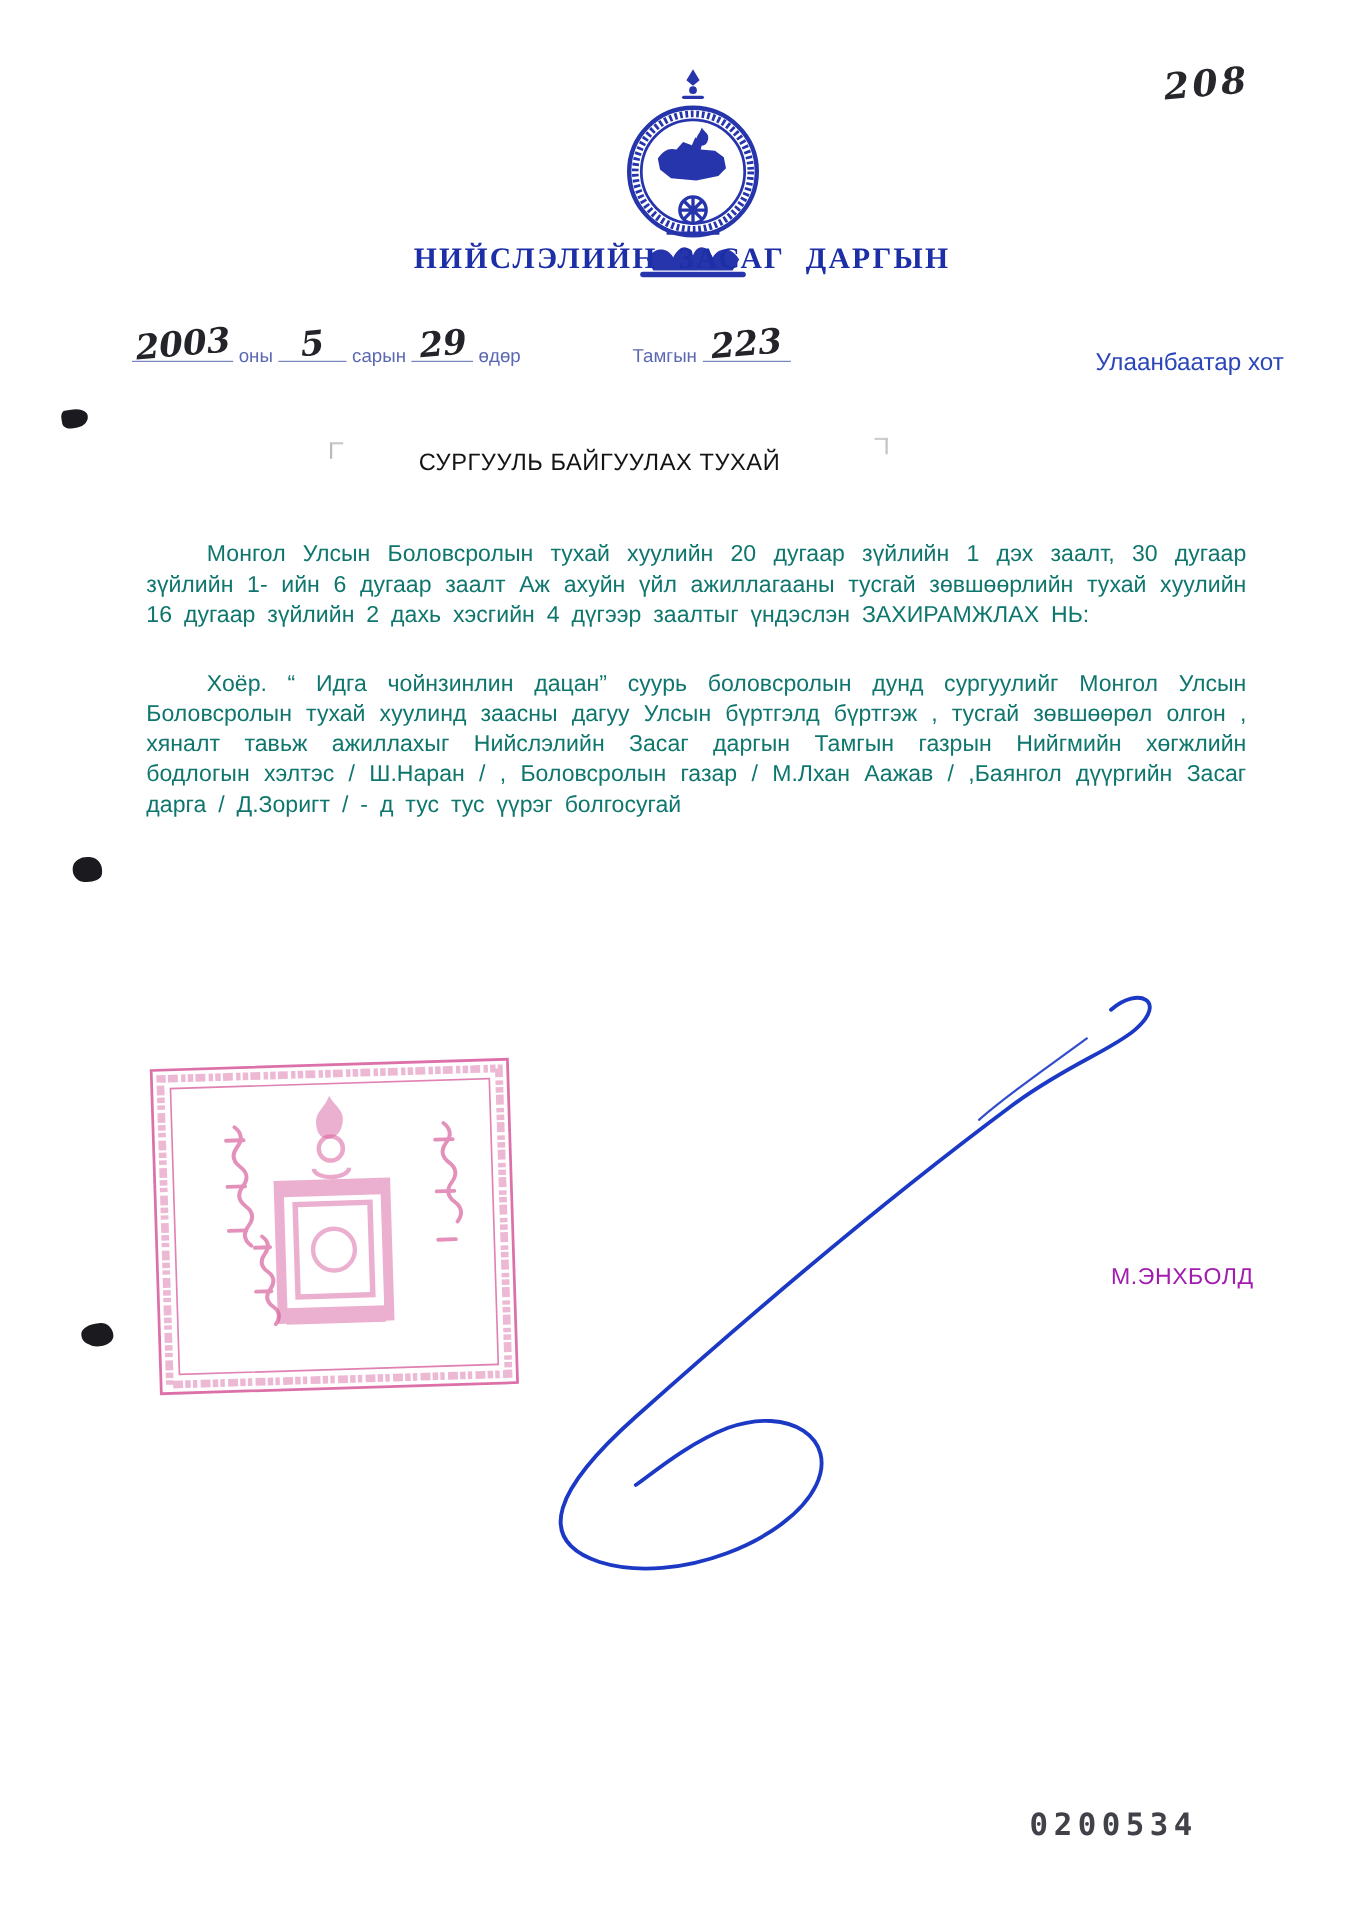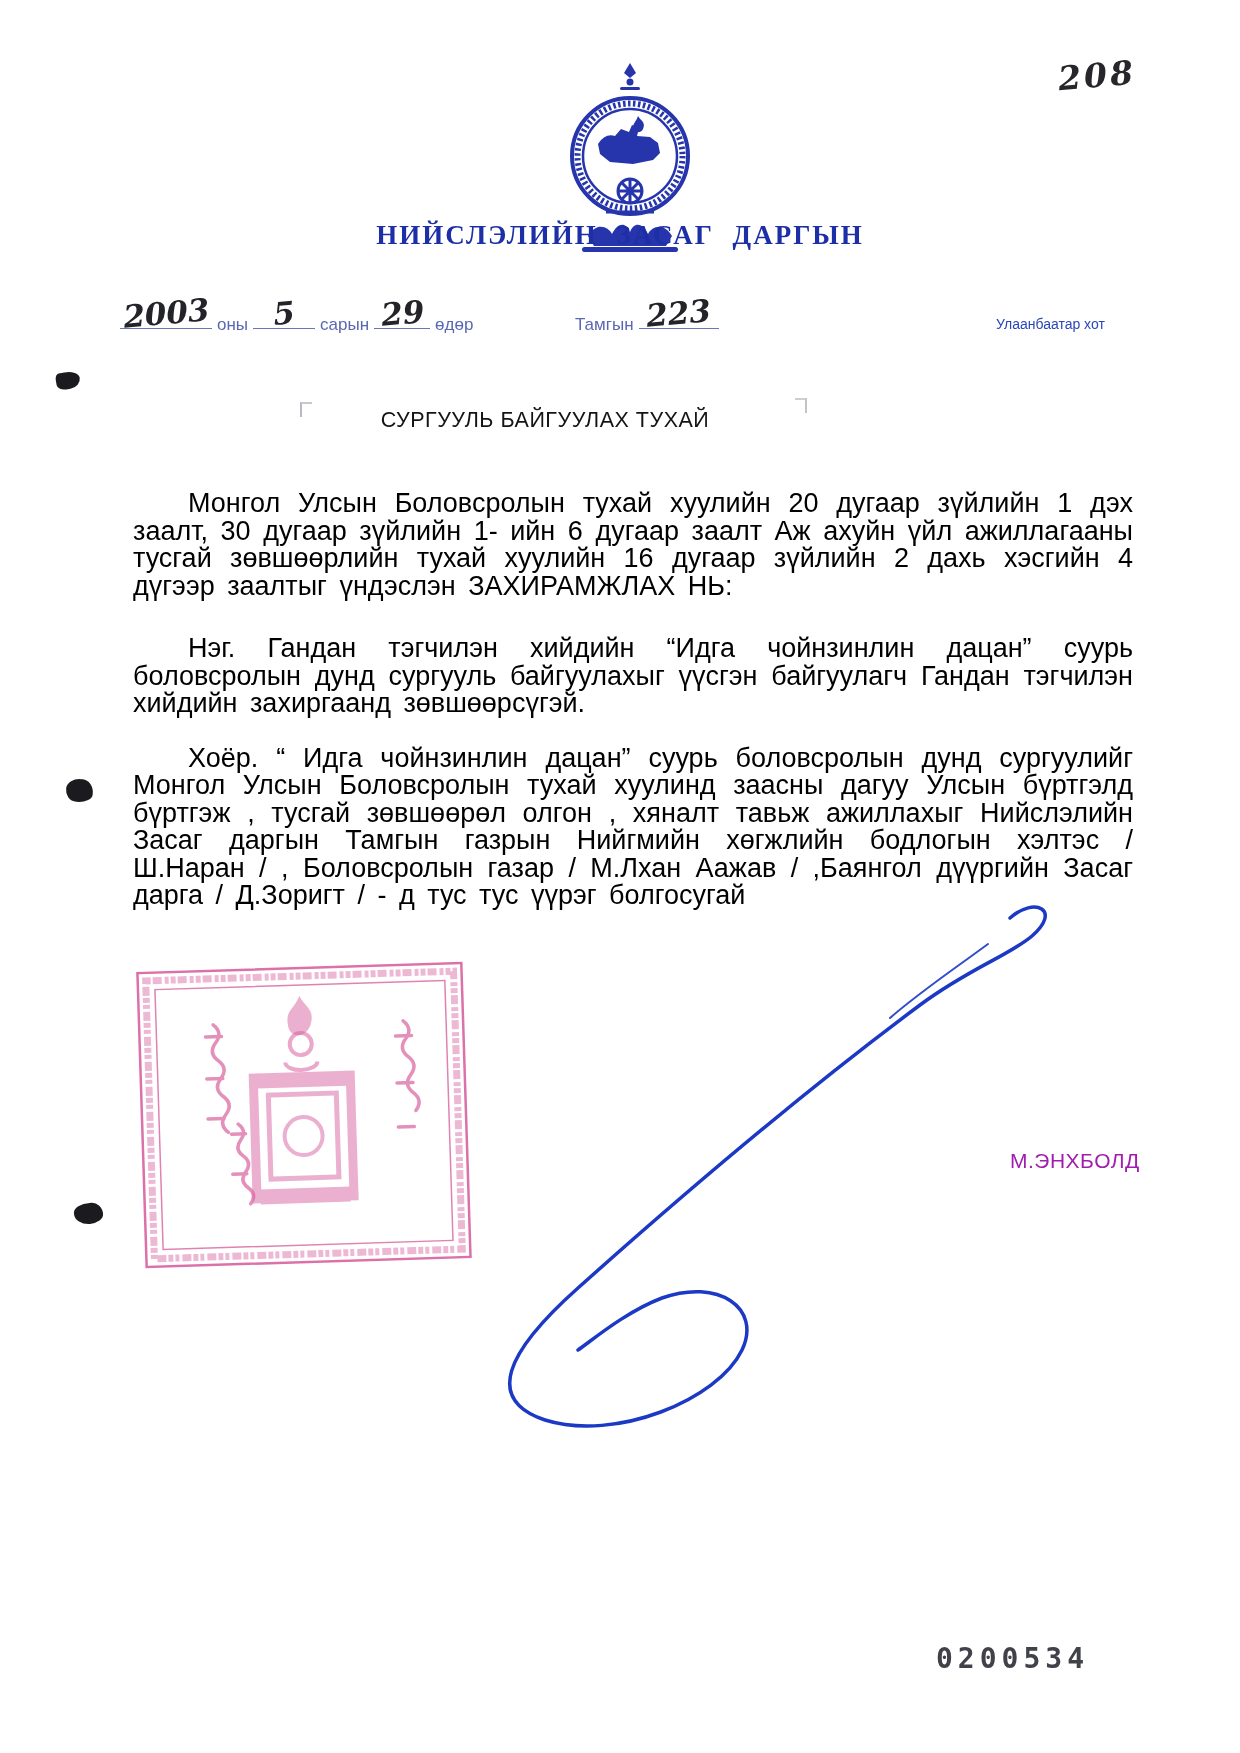--- a/index.html
+++ b/index.html
@@ -26,31 +26,31 @@
   .dateline-center { position:absolute; left:570px; top:292px; white-space:nowrap; }
   .fill { display:inline-block; border-bottom:1.6px solid #6a76b8; text-align:center; vertical-align:baseline; }
   .fill.year  { width:92px; }
   .fill.month { width:62px; }
   .fill.day   { width:56px; }
   .fill.num   { width:80px; }
   .hand { font-family:"DejaVu Serif", serif; font-style:italic; font-weight:bold;
     font-size:31px; color:#23232a; display:inline-block;
     transform:rotate(-5deg) translateY(3px); }
   .lbl { font-size:17px; color:#5a68b4; margin:0 5px; position:relative; top:9px; }
-  .city { position:absolute; left:996px; top:316px; font-size:14px; color:#2a46b8; }
+  .city { position:absolute; left:996px; top:316px; font-size:22px; color:#2a46b8; }
 
   
   .doc-title { position:absolute; left:330px; top:408px; width:430px; text-align:center;
     font-size:21.5px; letter-spacing:0.5px; color:#141417; }
   .corner { position:absolute; width:10px; height:13px; }
   .cm-left  { left:300px; top:402px; border-left:2px solid #b9b9c0; border-top:2px solid #c8c8ce; }
   .cm-right { left:795px; top:398px; border-right:2px solid #c2c2c8; border-top:2px solid #cdcdd2; }
 
   .body-text { position:absolute; left:133px; top:490px; width:1000px;
-    font-size:27px; line-height:27.5px; text-align:justify; word-spacing:5px; color:#000000; }
+    font-size:21px; line-height:27.5px; text-align:justify; word-spacing:5px; color:#0f766e; }
   .body-text p { margin:0; text-indent:55px; }
   .body-text p.p1 { margin-bottom:35px; }
   .body-text p.p2 { margin-bottom:27px; }
 
   
   .stamp { position:absolute; left:138px; top:964px; width:332px; height:304px;
     transform:rotate(-1.8deg); mix-blend-mode:multiply; }
   .autograph { position:absolute; left:450px; top:880px; width:700px; height:560px; pointer-events:none; }
 
   .sig-title { position:absolute; left:391px; top:1090px; font-size:21px;
@@ -111,21 +111,20 @@
   </div>
   <div class="city">Улаанбаатар хот</div>
 
   <div class="corner cm-left"></div>
   <div class="corner cm-right"></div>
 
   <div class="doc-title">СУРГУУЛЬ БАЙГУУЛАХ ТУХАЙ</div>
 
   <div class="body-text">
     <p class="p1">Монгол Улсын Боловсролын тухай хуулийн 20 дугаар зүйлийн 1 дэх заалт, 30 дугаар зүйлийн 1- ийн 6 дугаар заалт Аж ахуйн үйл ажиллагааны тусгай зөвшөөрлийн тухай хуулийн 16 дугаар зүйлийн 2 дахь хэсгийн 4 дүгээр заалтыг үндэслэн ЗАХИРАМЖЛАХ НЬ:</p>
-    <p class="p2">Нэг. Гандан тэгчилэн хийдийн “Идга чойнзинлин дацан” суурь боловсролын дунд сургууль байгуулахыг үүсгэн байгуулагч Гандан тэгчилэн хийдийн захиргаанд зөвшөөрсүгэй.</p>
     <p class="p3">Хоёр. “ Идга чойнзинлин дацан” суурь боловсролын дунд сургуулийг Монгол Улсын Боловсролын тухай хуулинд заасны дагуу Улсын бүртгэлд бүртгэж , тусгай зөвшөөрөл олгон , хяналт тавьж ажиллахыг Нийслэлийн Засаг даргын Тамгын газрын Нийгмийн хөгжлийн бодлогын хэлтэс / Ш.Наран / , Боловсролын газар / М.Лхан Аажав / ,Баянгол дүүргийн Засаг дарга / Д.Зоригт / - д тус тус үүрэг болгосугай</p>
   </div>
 
   <div class="signer">М.ЭНХБОЛД</div>
 
   <div class="stamp">
     <svg viewBox="0 0 332 304" width="332" height="304">
       <g stroke="#d8619f" fill="none">
         <rect x="4" y="4" width="324" height="294" stroke-width="2.5" opacity="0.9"></rect>
         <rect x="12" y="12" width="308" height="278" stroke-width="7" opacity="0.45" stroke-dasharray="5 2 9 3 4 2"></rect>

